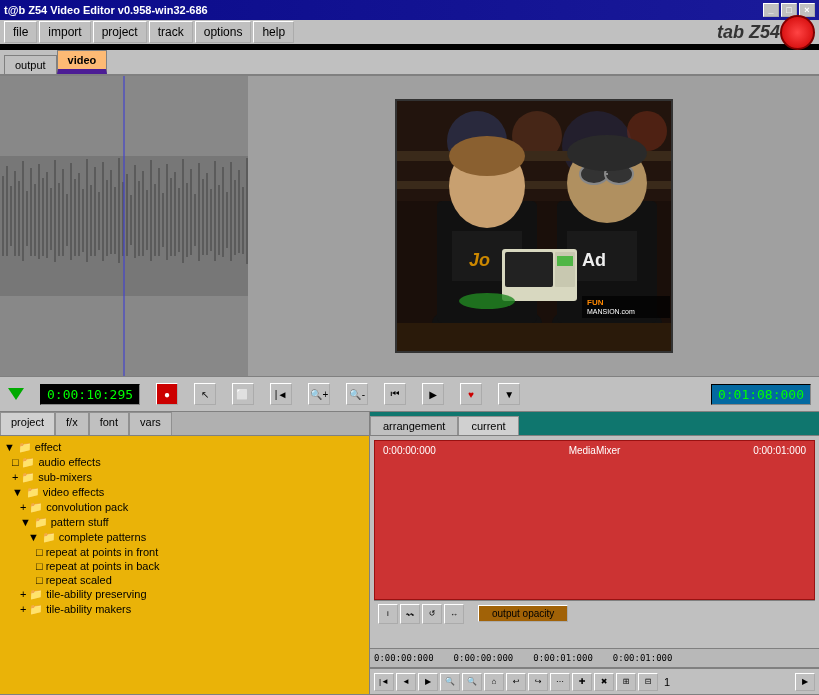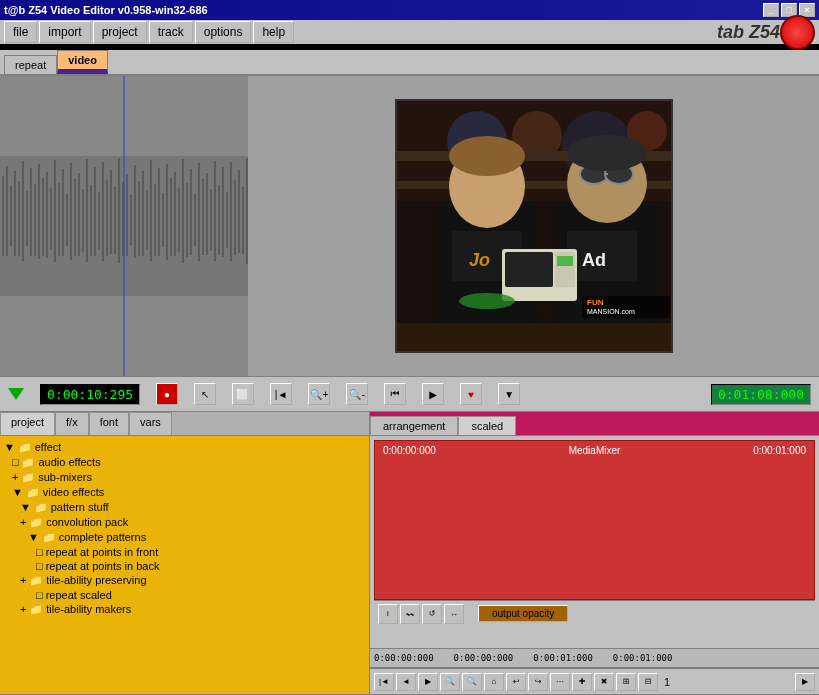--- a/index.html
+++ b/index.html
@@ -136,21 +136,21 @@
     }
     #time-display-left {
       background: #000;
       color: #00ff00;
       font-family: monospace;
       font-size: 13px;
       padding: 2px 6px;
       border: 1px inset #333;
     }
     #time-display-right {
-      background: #15803d;
+      background: #0369a1;
       color: #00ff00;
       font-family: monospace;
       font-size: 13px;
       padding: 2px 6px;
       border: 1px inset #333;
       margin-left: auto;
     }
     .play-indicator {
       width: 0;
       height: 0;
@@ -208,21 +208,21 @@
     #right-panel {
       flex: 1;
       background: #c0c0c0;
       display: flex;
       flex-direction: column;
     }
     #arrangement-tabs {
       display: flex;
       height: 24px;
       align-items: flex-end;
-      background: #be185d;
+      background: #0f766e;
       border-bottom: 1px solid #808080;
     }
     .arr-tab {
       padding: 3px 12px;
       border: 1px solid #909090;
       border-bottom: none;
       background: #c0c0c0;
       cursor: pointer;
       font-size: 11px;
     }
@@ -337,21 +337,21 @@
   <div class="menu-item">track</div>
   <div class="menu-item">options</div>
   <div class="menu-item">help</div>
   <div id="logo-area">
     <span id="logo-text">tab Z54</span>
     <div id="logo-icon"></div>
   </div>
 </div>
 
 <div id="tab-bar-top">
-  <div class="top-tab">repeat</div>
+  <div class="top-tab">output</div>
   <div class="top-tab active">video</div>
 </div>
 
 <div id="main-area">
 
   <div id="waveform-area">
     <svg width="248" height="300">
 
       <rect width="248" height="300" fill="#888"></rect>
 
@@ -529,67 +529,67 @@
         <span>+ 📁 </span>
         <span>sub-mixers</span>
       </div>
 
       <div class="tree-item indent-1">
         <span>▼ 📁 </span>
         <span>video effects</span>
       </div>
 
       <div class="tree-item indent-2">
+        <span>+ 📁 </span>
+        <span>convolution pack</span>
+      </div>
+
+      <div class="tree-item indent-2">
         <span>▼ 📁 </span>
         <span>pattern stuff</span>
-      </div>
-
-      <div class="tree-item indent-2">
-        <span>+ 📁 </span>
-        <span>convolution pack</span>
       </div>
 
       <div class="tree-item indent-3">
         <span>▼ 📁 </span>
         <span>complete patterns</span>
       </div>
 
       <div class="tree-item indent-4">
         <span>□ </span>
         <span>repeat at points in front</span>
       </div>
 
       <div class="tree-item indent-4">
         <span>□ </span>
         <span>repeat at points in back</span>
       </div>
 
+      <div class="tree-item indent-4">
+        <span>□ </span>
+        <span>repeat scaled</span>
+      </div>
+
       <div class="tree-item indent-2">
         <span>+ 📁 </span>
         <span>tile-ability preserving</span>
       </div>
 
-      <div class="tree-item indent-4">
-        <span>□ </span>
-        <span>repeat scaled</span>
-      </div>
-
       <div class="tree-item indent-2">
         <span>+ 📁 </span>
         <span>tile-ability makers</span>
       </div>
 
 
     </div>
   </div>
 
   <div id="right-panel">
     <div id="arrangement-tabs">
       <div class="arr-tab">arrangement</div>
-      <div class="arr-tab active">scaled</div>
+      <div class="arr-tab active">current</div>
     </div>
     <div id="arrangement-area">
       <div id="media-block">
         <div id="media-block-header">
           <span>0:00:00:000</span>
           <span>MediaMixer</span>
           <span>0:00:01:000</span>
         </div>
       </div>
 

